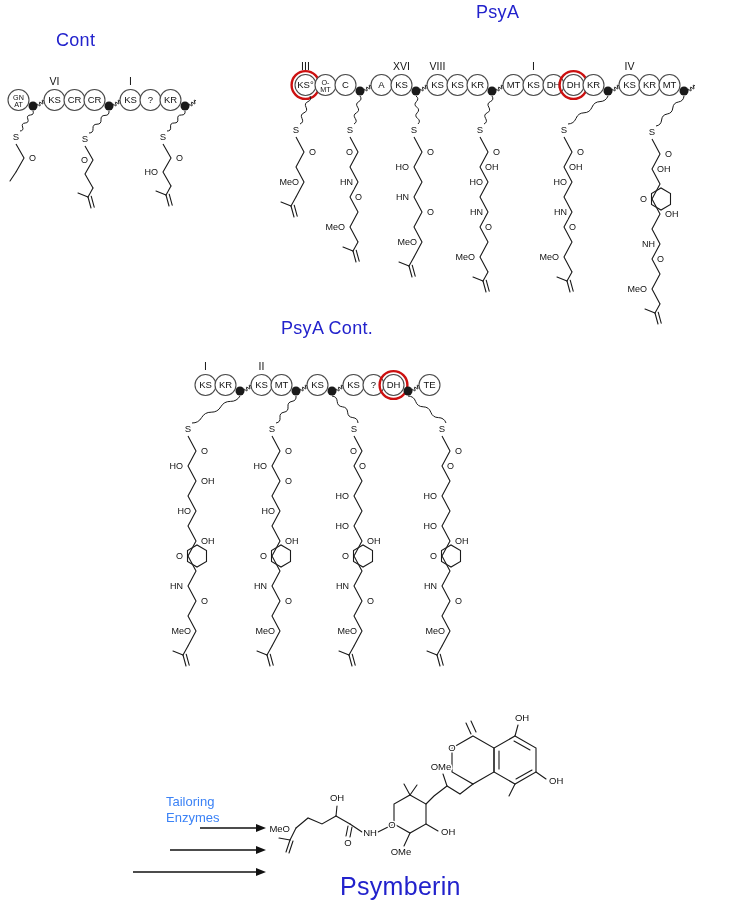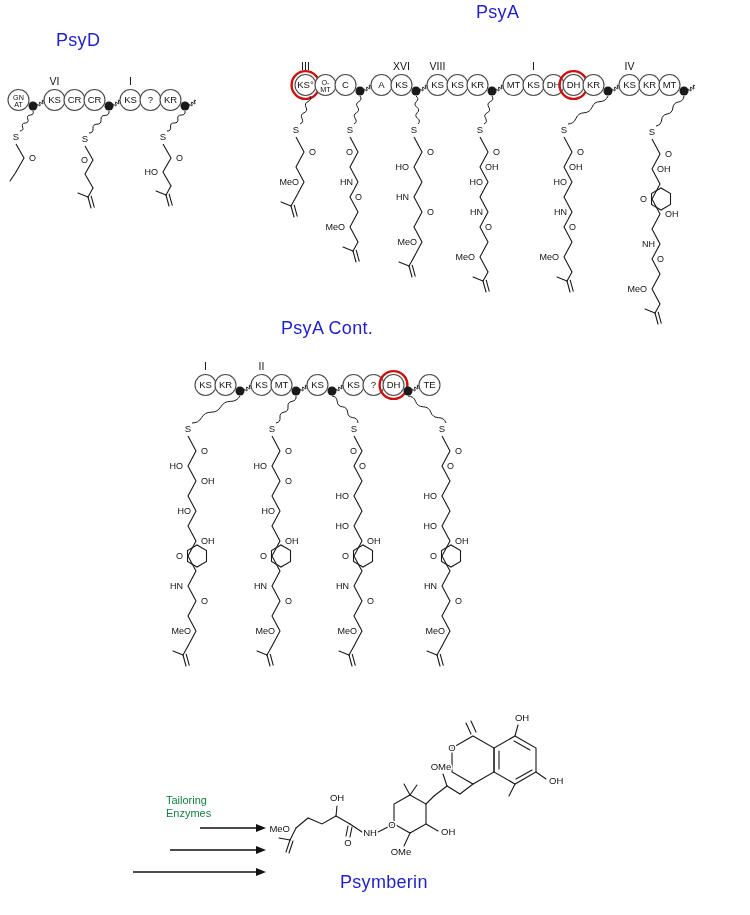--- a/index.html
+++ b/index.html
@@ -3,37 +3,37 @@
 <meta charset="utf-8">
 <style>
   *{margin:0;padding:0;box-sizing:border-box}
   body{background:#fff}
   #canvas{position:relative;width:750px;height:915px;background:#fff;
     font-family:"Liberation Sans",sans-serif;overflow:hidden}
   .blue-title{position:absolute;color:#2222cc;font-size:18px;letter-spacing:.3px}
   #t-psyA{left:56px;top:30px}
   #t-psyD{left:476px;top:2px}
   #t-psyDc{left:281px;top:318px}
-  #t-psym{left:340px;top:872px;font-size:18px}
-  #tailoring{position:absolute;left:166px;top:794px;font-size:11px;color:#15803d;
+  #t-psym{left:340px;top:872px;font-size:25px}
+  #tailoring{position:absolute;left:166px;top:794px;font-size:13px;color:#3b82f6;
     white-space:pre-line;line-height:1.2}
   svg{position:absolute;left:0;top:0}
   #bottom-svg{top:700px}
   text{font-family:"Liberation Sans",sans-serif}
   .halo{paint-order:stroke;stroke:#ffffff;stroke-width:3px}
   .bond{stroke:#1a1a1a;stroke-width:1.1;fill:none;stroke-linecap:round}
   .arrow{stroke:#111;stroke-width:1.6;fill:none}
   .atom{font-size:9.5px;fill:#111}
 </style>
 </head>
 <body>
 
 <div id="canvas">
 
-  <div id="t-psyA" class="blue-title">PsyD</div>
+  <div id="t-psyA" class="blue-title">Cont</div>
   <div id="t-psyD" class="blue-title">PsyA</div>
   <div id="t-psyDc" class="blue-title">PsyA Cont.</div>
 
   <svg id="fig" width="750" height="915" viewBox="0 0 750 915">
       <g>
         <circle cx="18.5" cy="100" r="10.5" fill="#fff" stroke="#4a4a4a" stroke-width="1.1"></circle>
         <text x="18.5" y="99.5" text-anchor="middle" font-size="7.2" fill="#111">GN</text>
         <text x="18.5" y="107.1" text-anchor="middle" font-size="7.2" fill="#111">AT</text>
         <circle cx="33" cy="106" r="4.5" fill="#1a1a1a"></circle>
         <path d="M37 106 Q35.8 102.9 38.4 105.0 Q41.0 107.1 39.8 104.0 Q38.6 100.9 41.2 103.0 Q43.8 105.1 42.6 102.0 Q41.4 98.9 44.0 101.0" fill="none" stroke="#1a1a1a" stroke-width="1"></path>

